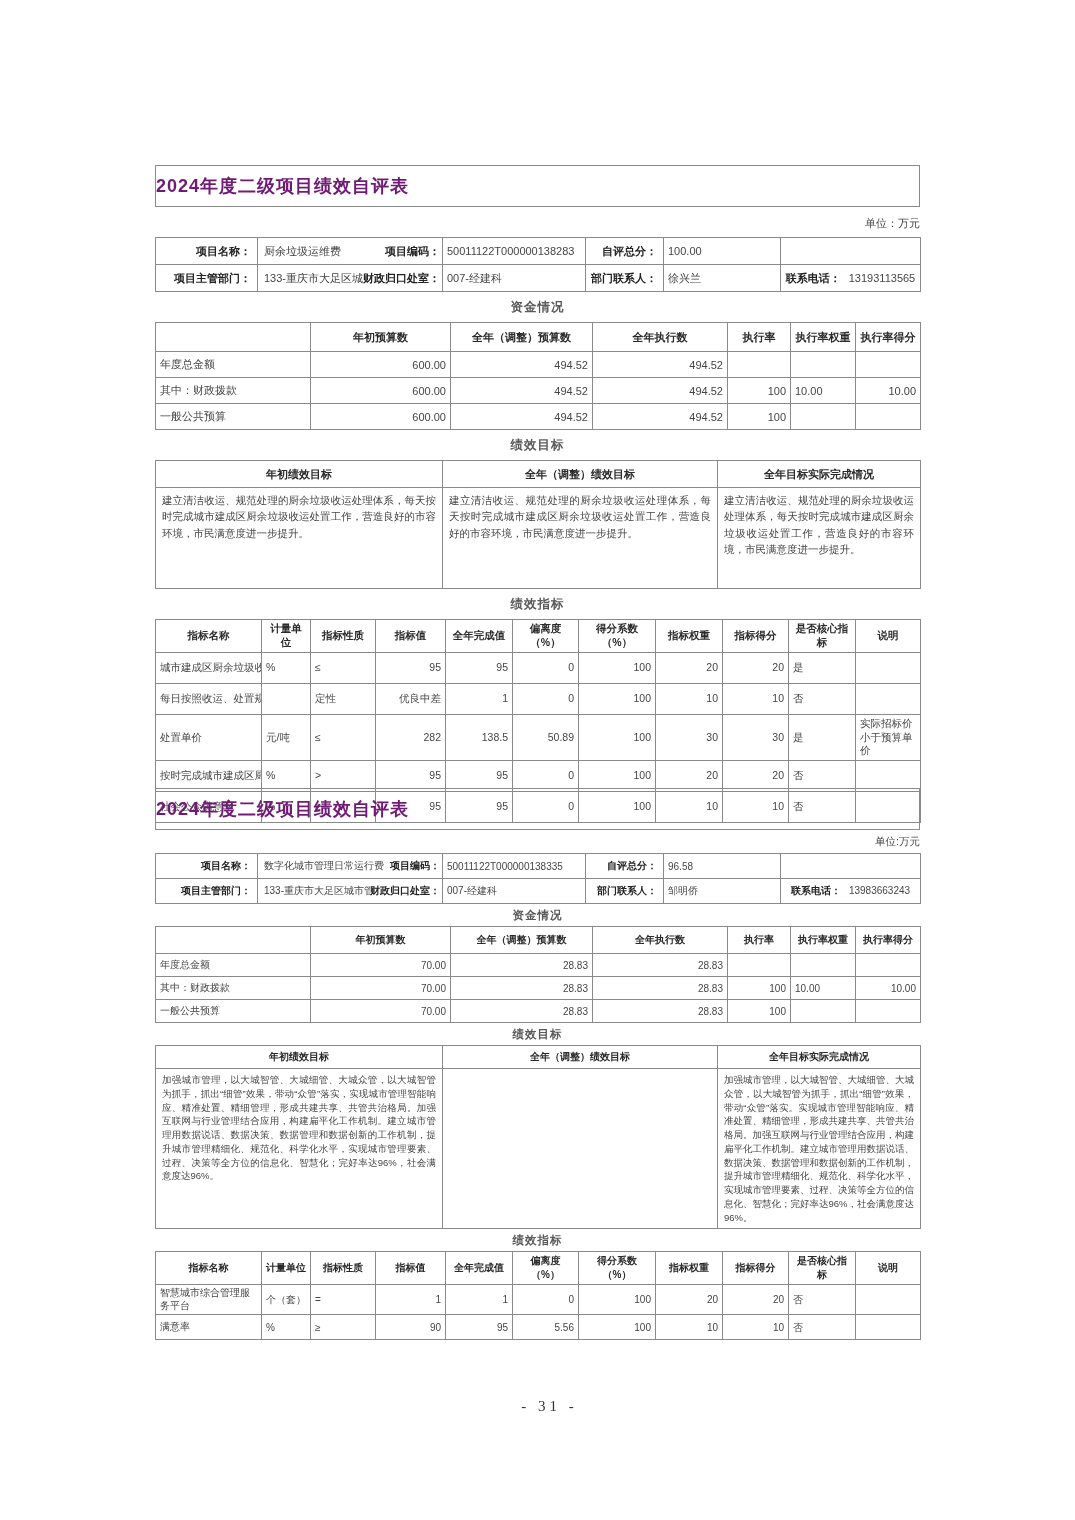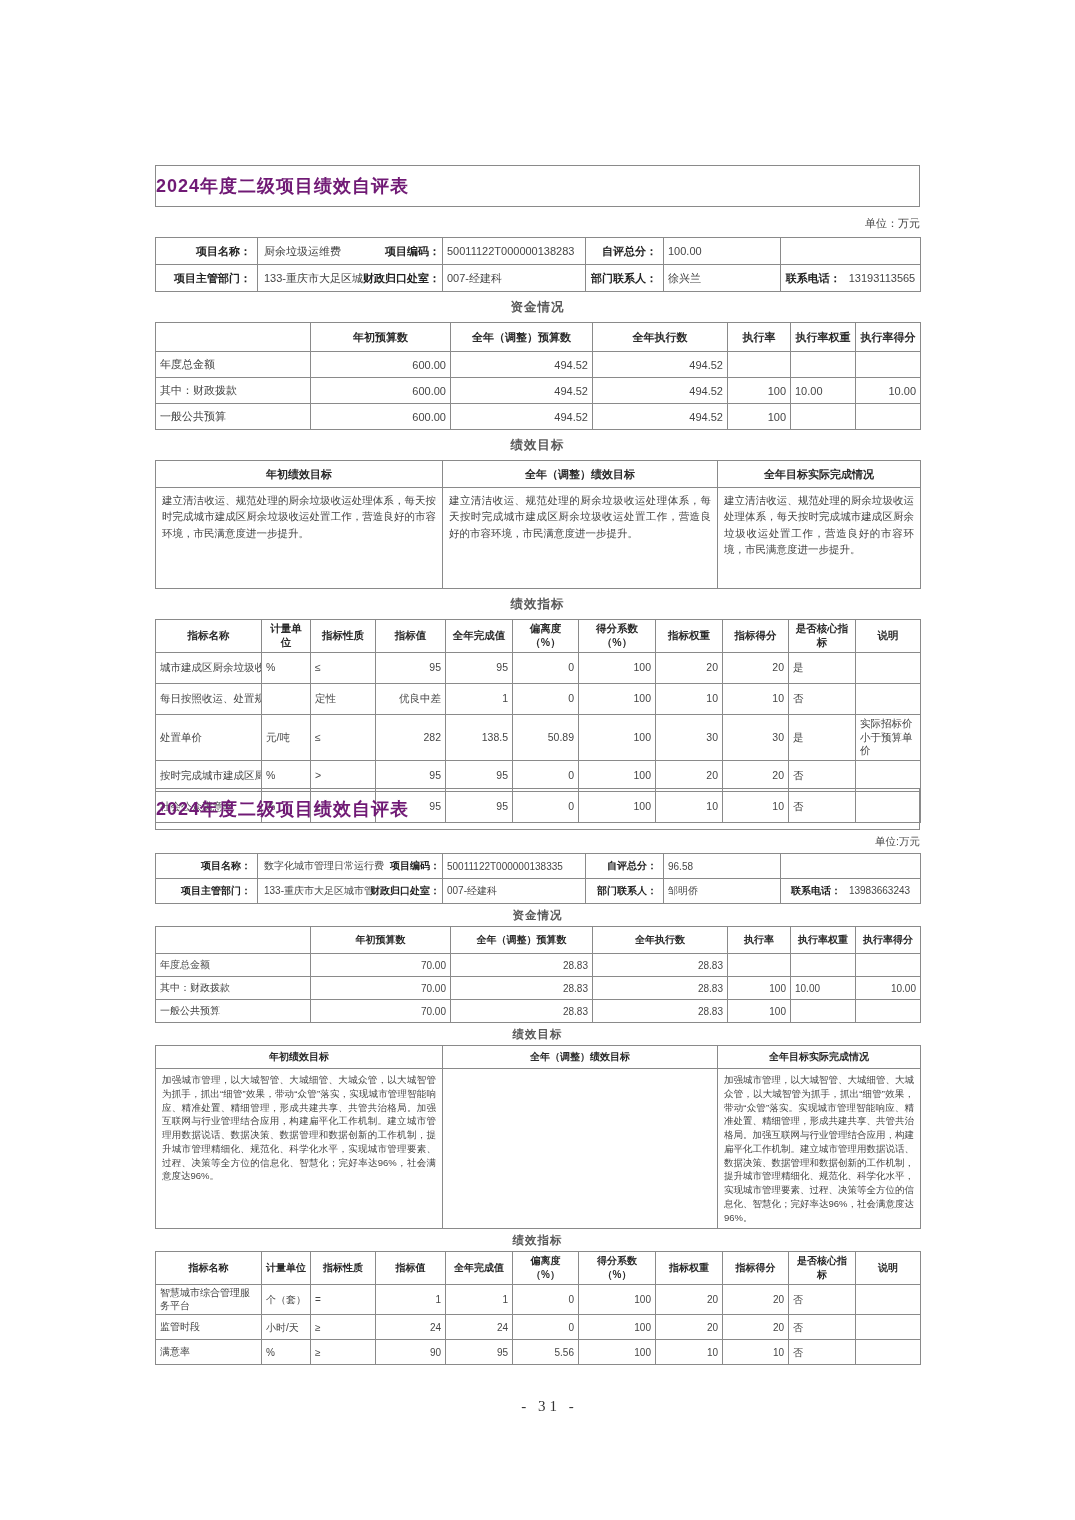--- a/index.html
+++ b/index.html
@@ -450,33 +450,20 @@
           <td>1</td>
           <td>1</td>
           <td>0</td>
           <td>100</td>
           <td>20</td>
           <td>20</td>
           <td>否</td>
           <td></td>
         </tr>
         <tr>
-          <td>监管时段</td>
-          <td>小时/天</td>
-          <td>≥</td>
-          <td>24</td>
-          <td>24</td>
-          <td>0</td>
-          <td>100</td>
-          <td>20</td>
-          <td>20</td>
-          <td>否</td>
-          <td></td>
-        </tr>
-        <tr>
           <td>满意率</td>
           <td>%</td>
           <td>≥</td>
           <td>90</td>
           <td>95</td>
           <td>5.56</td>
           <td>100</td>
           <td>10</td>
           <td>10</td>
           <td>否</td>

